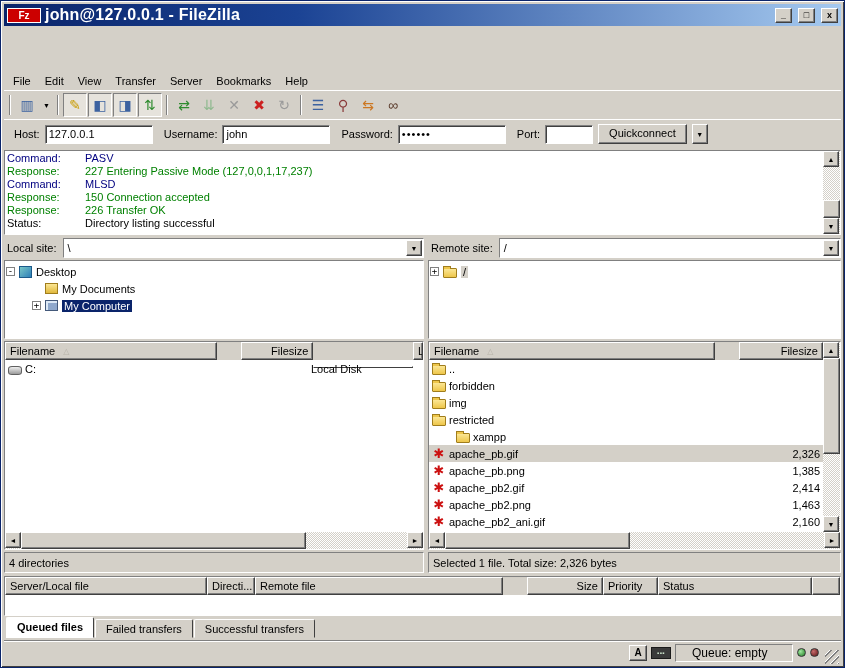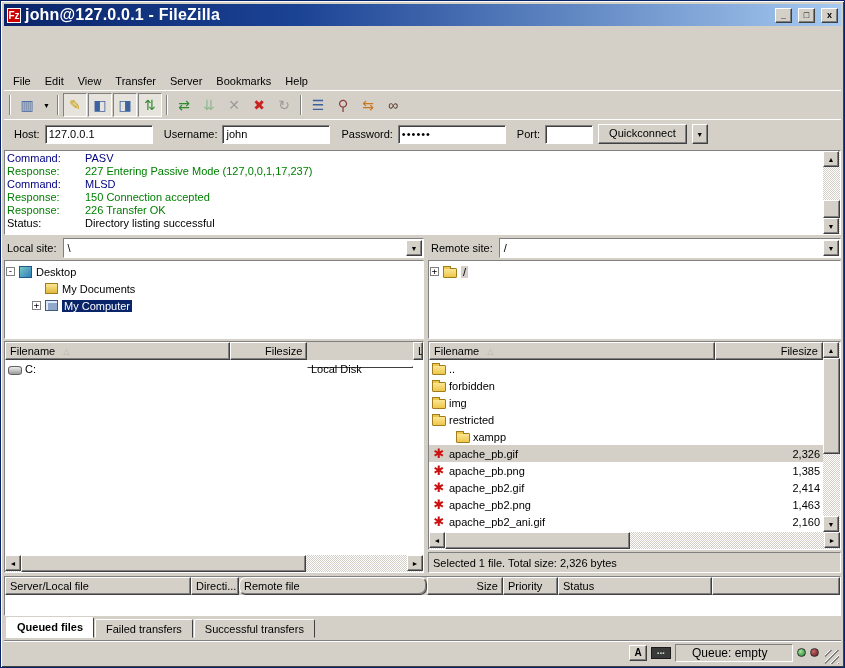--- a/index.html
+++ b/index.html
@@ -9,21 +9,21 @@
     border:1px solid #0a246a; box-shadow: inset 1px 1px 0 #fff, inset -1px -1px 0 #404040; padding:3px; }
 
   
   .raised { border:1px solid; border-color:#fff #404040 #404040 #fff; box-shadow: inset -1px -1px 0 #808080; background:#d4d0c8; }
   .sunken { border:1px solid; border-color:#808080 #fff #fff #808080; box-shadow: inset 1px 1px 0 #404040; background:#fff; }
   .sunken-flat { border:1px solid; border-color:#808080 #fff #fff #808080; }
 
   
   .titlebar { height:22px; flex:0 0 22px; background:linear-gradient(90deg,#0a246a,#1b4394 35%,#a6caf0);
     display:flex; align-items:center; padding:0 3px; gap:4px; }
-  .fz-icon { width:14px; height:15px; background:#cc0000; color:#fff; font-weight:bold; font-size:10px;
+  .fz-icon { width:34px; height:15px; background:#cc0000; color:#fff; font-weight:bold; font-size:10px;
     display:flex; align-items:center; justify-content:center; border:1px solid #fff; }
   .title-text { color:#fff; font-weight:bold; font-size:16px; flex:1; letter-spacing:.2px; }
   .winbtn { width:17px; height:15px; font-size:9px; font-weight:bold; display:flex; align-items:center;
     justify-content:center; margin-left:2px; color:#000; }
 
   
   .menubar { height:19px; flex:0 0 19px; display:flex; align-items:center; padding-left:2px;margin-top:45px; }
   .menu-item { padding:2px 7px; }
 
   
@@ -89,21 +89,21 @@
   .docs-icon { width:13px; height:11px; background:linear-gradient(#fbe694,#e0b83c); border:1px solid #a07d1c; }
   .computer-icon { width:13px; height:11px; background:#8fa8cc; border:1px solid #44597a; box-shadow: inset 2px 2px 0 #dce8f5; }
   .disk-icon { width:14px; height:9px; background:linear-gradient(#efefef,#9a9a9a); border:1px solid #606060; border-radius:4px/3px; margin-top:3px; }
   .file-splat { color:#cc1111; font-size:13px; width:14px; text-align:center; line-height:14px; }
 
   
   .listwrap { flex:1; display:flex; flex-direction:column; margin-top:2px; background:#fff; }
   .list-header { height:18px; flex:0 0 18px; display:flex; background:#d4d0c8; }
   .hcell { display:flex; align-items:center; padding:0 4px; overflow:hidden; white-space:nowrap; }
   .hcell .sort { margin-left:8px; font-size:8px; color:#b8b4aa; }
-  .hcell.right { justify-content:flex-end; }
+  .hcell.right { justify-content:flex-end;margin-left:24px; }
   .list-body { flex:1; overflow:hidden; display:flex; flex-direction:column; }
   .frow { display:flex; height:17px; flex:0 0 17px; align-items:center; }
   .frow.selected { background:#d4d0c8; }
   .fc { padding:0 3px; white-space:nowrap; overflow:hidden; display:flex; align-items:center; gap:3px; }
   .fc.right { justify-content:flex-end; }
   .list-and-scroll { flex:1; display:flex; }
   .lcol { flex:1; display:flex; flex-direction:column; }
   .statusline { height:21px; flex:0 0 21px; margin-top:2px; display:flex; align-items:center; padding:0 4px; background:#d4d0c8; }
 
   
@@ -279,20 +279,23 @@
               </div>
           </div>
         </div>
         <div class="hscroll">
           <div class="sb-btn raised">◄</div>
           <div class="sb-thumb raised" style="width:285px; flex:0 0 285px;"></div>
           <div class="h-sp"></div>
           <div class="sb-btn raised">►</div>
         </div>
       </div>
+      <div class="statusline sunken-flat">
+          <span>4 directories</span>
+        </div>
     </div>
 
     <div class="pane pane-right">
       <div class="sitebar">
         <span class="lab">Remote site:</span>
         <span class="combo sunken-flat">
           <span class="val">/</span>
           <span class="combo-btn raised">▼</span>
         </span>
       </div>
@@ -423,27 +426,27 @@
         </div>
       </div>
       <div class="statusline sunken-flat">
           <span>Selected 1 file. Total size: 2,326 bytes</span>
         </div>
     </div>
   </div>
 
   <div class="queue sunken-flat">
     <div class="list-header">
-      <div class="hcell raised" style="width:186px;">
+      <div class="hcell raised" style="width:202px;">
           <span>Server/Local file</span>
         </div>
       <div class="hcell raised" style="width:48px;">
           <span>Directi...</span>
         </div>
-      <div class="hcell raised" style="width:188px;border-radius:7px;">
+      <div class="hcell raised" style="width:248px;">
           <span>Remote file</span>
         </div>
       <div class="hcell raised right" style="width:76px;">
           <span>Size</span>
         </div>
       <div class="hcell raised" style="width:55px;">
           <span>Priority</span>
         </div>
       <div class="hcell raised" style="width:154px;">
           <span>Status</span>

